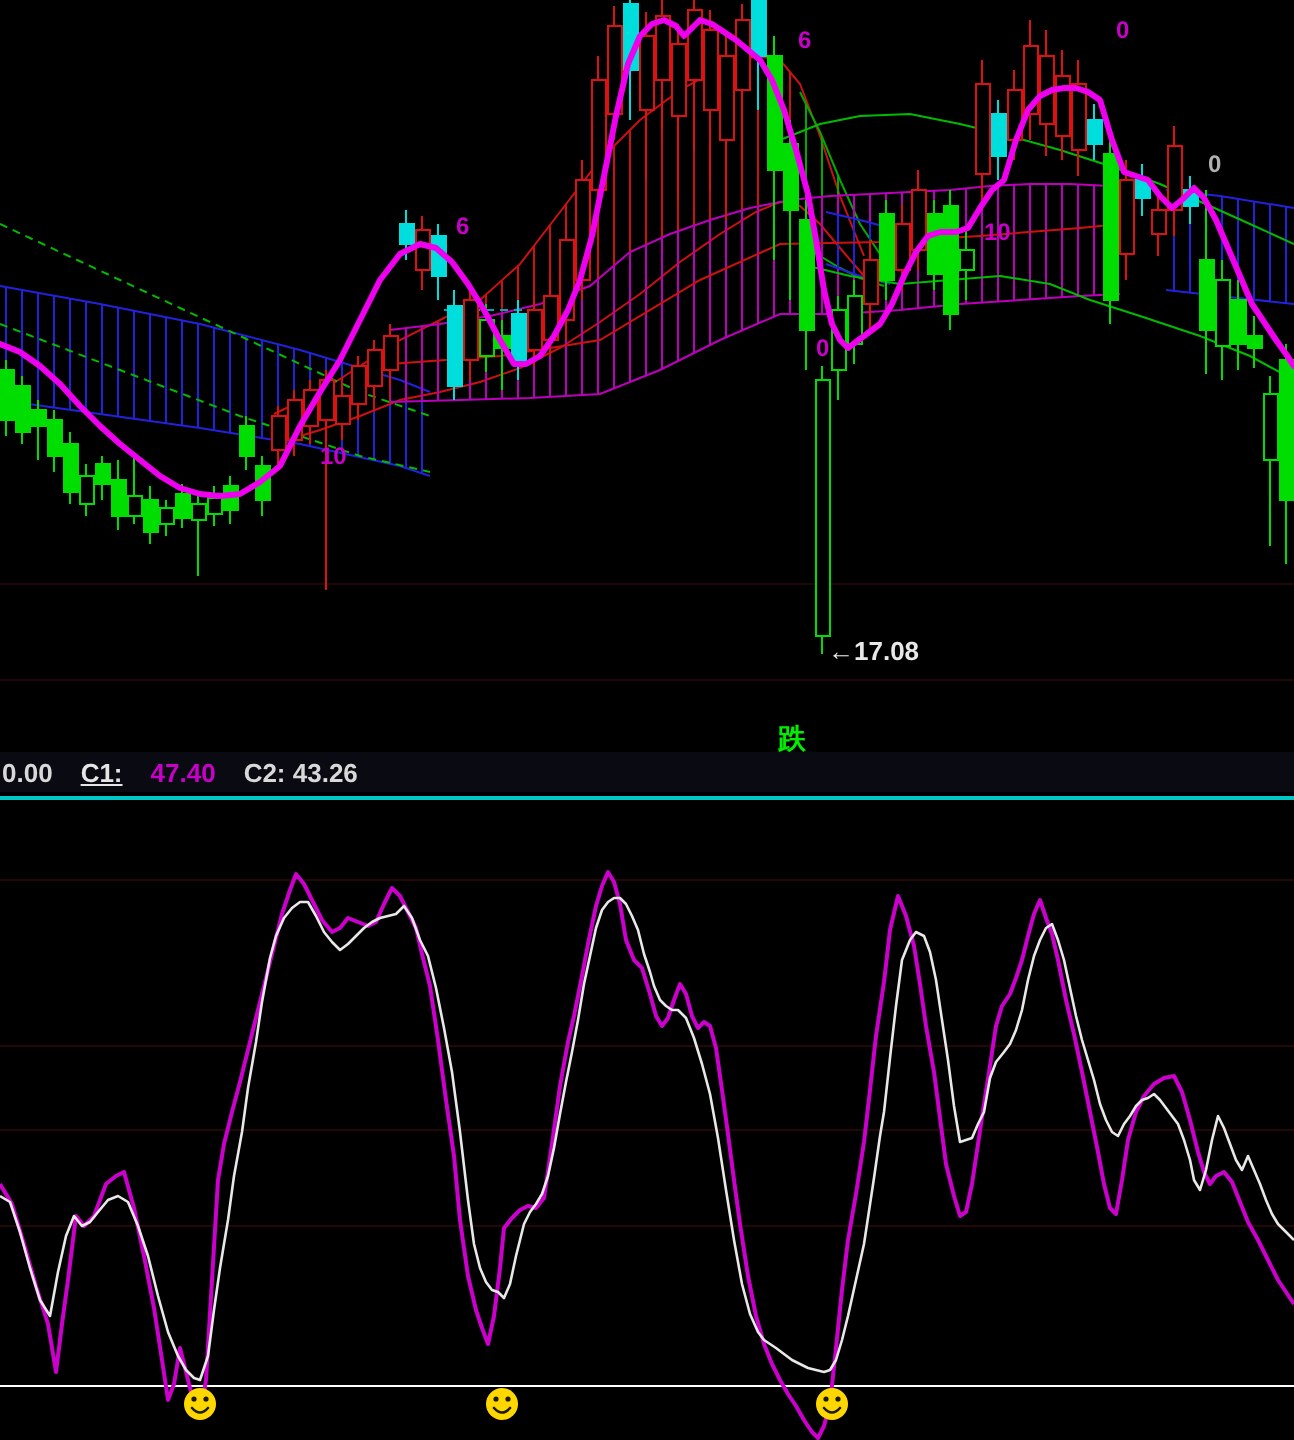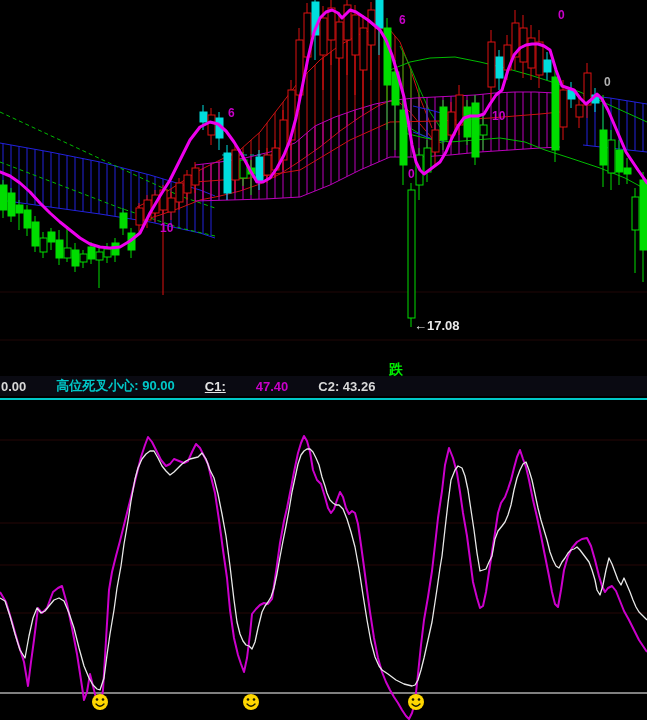--- a/index.html
+++ b/index.html
@@ -1,20 +1,20 @@
 <!DOCTYPE html>
 <html><head>
 <meta charset="utf-8">
 <style>
   html,body{margin:0;padding:0;background:#000;}
   #app{position:relative;width:647px;height:720px;background:#000;overflow:hidden;
        font-family:"Liberation Sans","DejaVu Sans",sans-serif;}
   #mainChartWrap{position:absolute;left:0;top:0;width:647px;height:376px;}
   #statusBar{position:absolute;left:0;top:376px;width:647px;height:20px;background:#0a0a12;
-             display:flex;align-items:center;gap:30px;padding-left:1px;box-sizing:border-box;
+             display:flex;align-items:center;gap:14px;padding-left:1px;box-sizing:border-box;
              font-size:13px;font-weight:bold;white-space:nowrap;overflow:hidden;}
   #dividerZone{position:absolute;left:0;top:396px;width:647px;height:4px;background:#000;}
   #dividerLine{position:absolute;left:0;top:2px;width:647px;height:2px;}
   #oscChartWrap{position:absolute;left:0;top:400px;width:647px;height:320px;}
   svg{display:block;}
   text{font-family:"Liberation Sans","DejaVu Sans",sans-serif;}
 </style>
 </head>
 <body>
 
@@ -251,21 +251,20 @@
         <text x="492" y="120" fill="#c800c8" font-size="12" font-weight="bold">10</text>
         <text x="558" y="19" fill="#c800c8" font-size="12" font-weight="bold">0</text>
         <text x="604" y="86" fill="#b0b0b0" font-size="12" font-weight="bold">0</text>
         <text x="414" y="330" fill="#e8e8e8" font-size="13" font-weight="bold">←17.08</text>
         <text x="389" y="374" fill="#00ee00" font-size="14" font-weight="bold">跌</text>
       </svg>
   </div>
 
   <div id="statusBar" style="background: rgb(10, 10, 18);">
     <span class="status-item" style="color: rgb(216, 216, 216);">0.00</span>
-    <span class="status-item" style="color: rgb(0, 200, 200);">高位死叉小心: 90.00</span>
     <span class="status-item" style="color: #e5e5e5; text-decoration: underline;">C1:</span>
     <span class="status-item" style="color: rgb(200, 0, 200); text-align: right;">47.40</span>
     <span class="status-item" style="color: rgb(216, 216, 216);">C2: 43.26</span>
   </div>
 
   <div id="dividerZone">
     <div id="dividerLine" style="background: rgb(0, 200, 200);"></div>
   </div>
 
   <div id="oscChartWrap">

